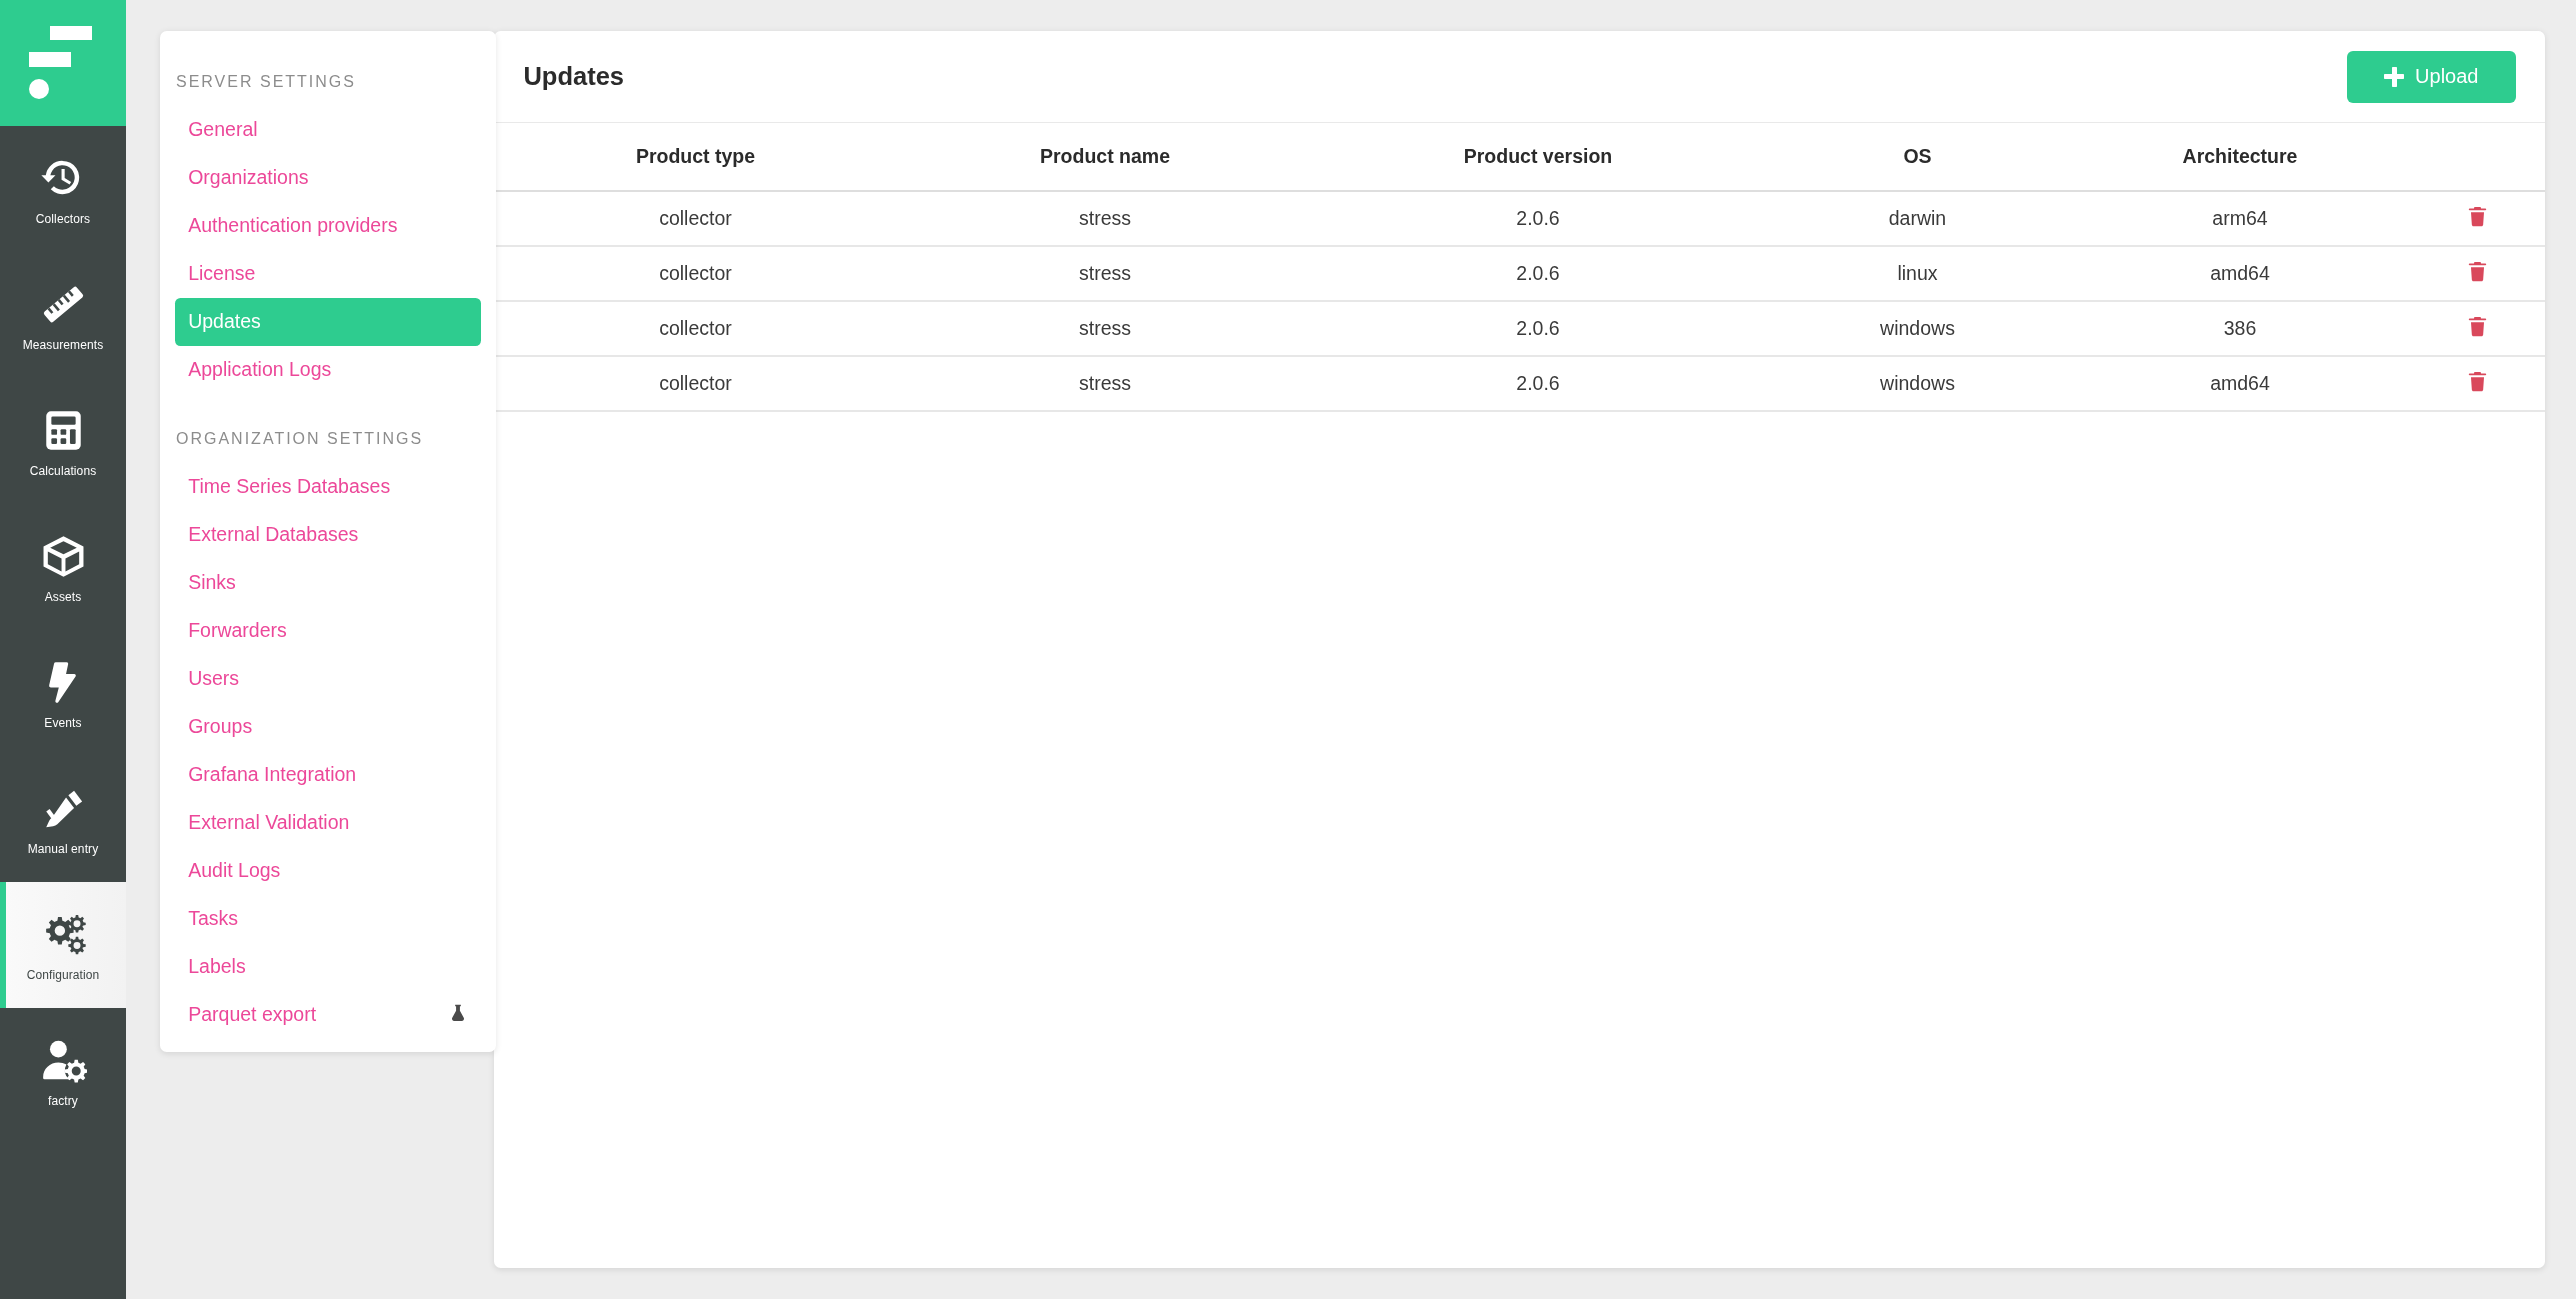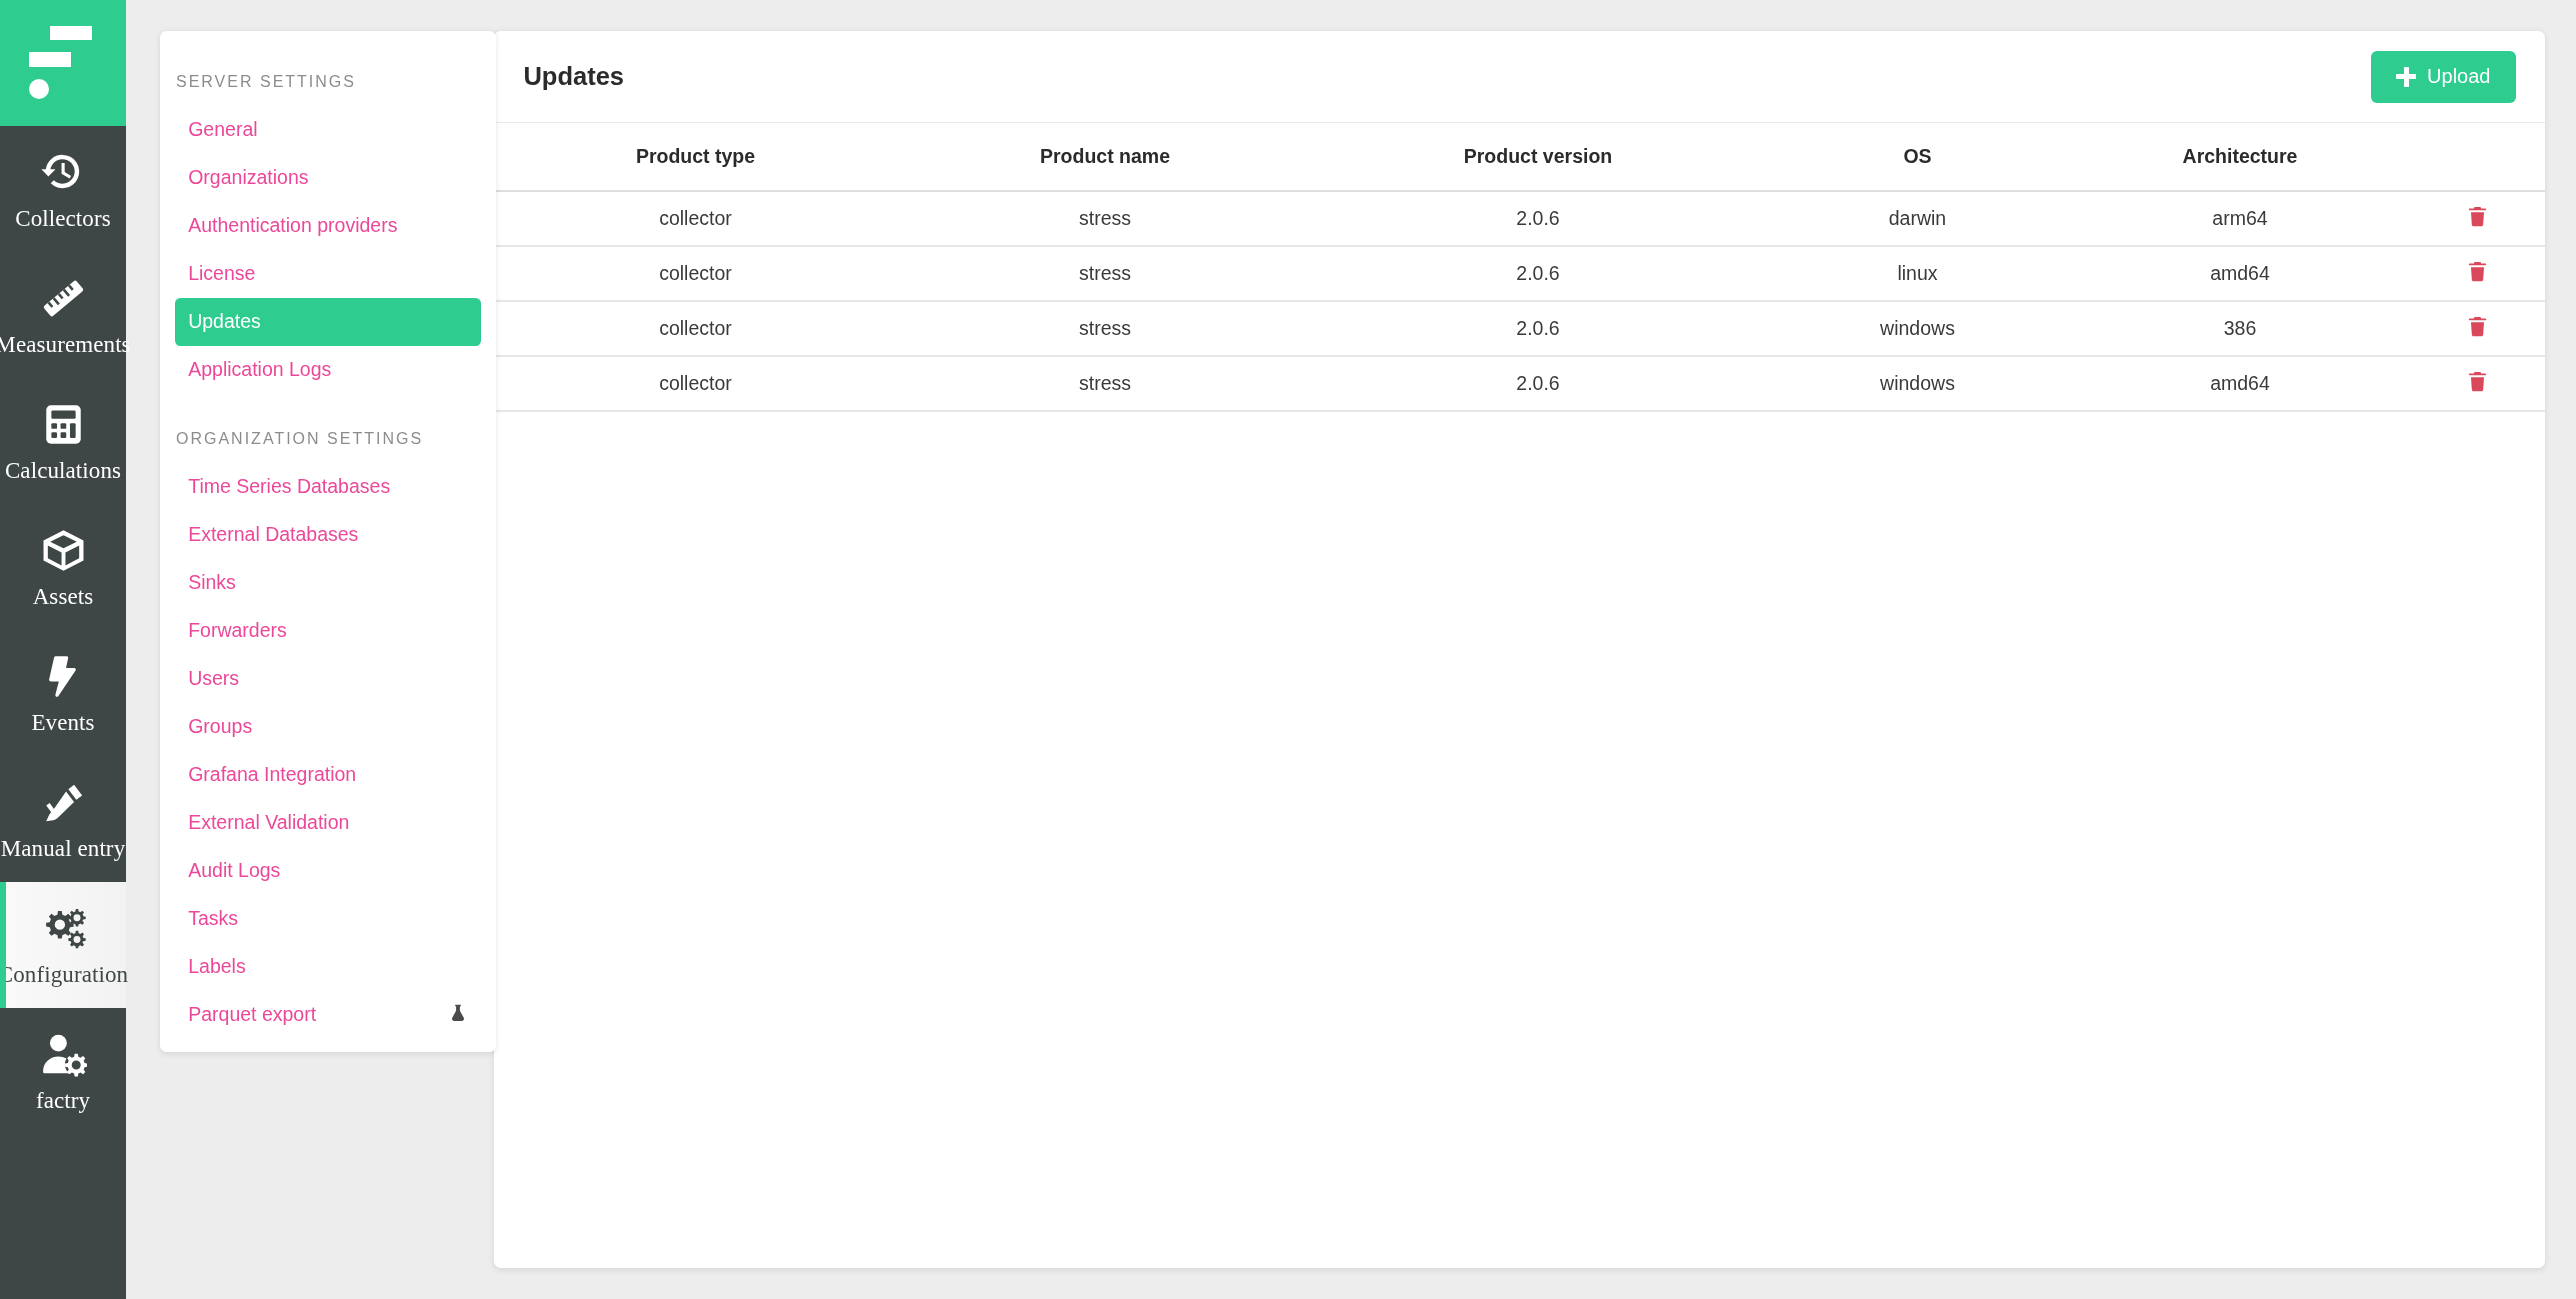--- a/index.html
+++ b/index.html
@@ -62,25 +62,24 @@
     background: #3f4746;
   }
   .nav-item .nav-icon {
     width: 50px; height: 50px;
     display: flex; align-items: center; justify-content: center;
     margin-bottom: 9.4px;
   }
   .nav-item .nav-icon svg { width: 47px; height: 47px; display: block; }
   .nav-item .nav-label {
     color: #ffffff;
-    font-size: 23px;
+    font-size: 12px;
     line-height: 1;
     letter-spacing: 0.1px;
     white-space: nowrap;
-    font-family: Liberation Serif, serif;
   }
   .nav-item.active {
     background: linear-gradient(to right, #fafafa 0%, #f2f2f2 100%);
   }
   .nav-item.active::before {
     content: "";
     position: absolute;
     left: 0; top: 0; bottom: 0;
     width: 6px;
     background: #2ecc8f;
@@ -158,21 +157,21 @@
   }
   .upload-btn {
     display: inline-flex;
     align-items: center;
     gap: 10.7px;
     background: #2ecc8f;
     color: #ffffff;
     border: none;
     border-radius: 6px;
     height: 52px;
-    padding: 0 25px;
+    padding: 0 37px;
     font-size: 20px;
     font-family: "Liberation Sans", sans-serif;
     cursor: pointer;
   }
   .upload-btn .plus-icon {
     width: 20px; height: 20px; position: relative; display: inline-block;
   }
   .upload-btn .plus-icon::before,
   .upload-btn .plus-icon::after {
     content: ""; position: absolute; background: #ffffff; border-radius: 0.7px;

